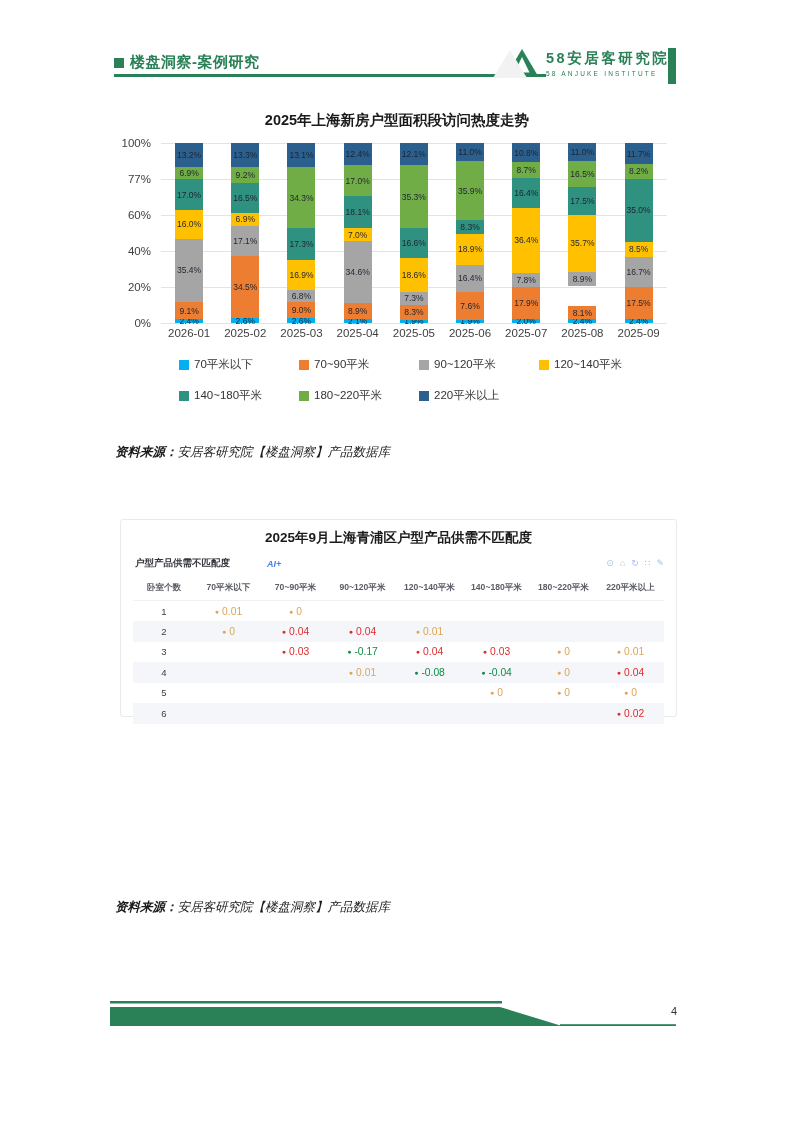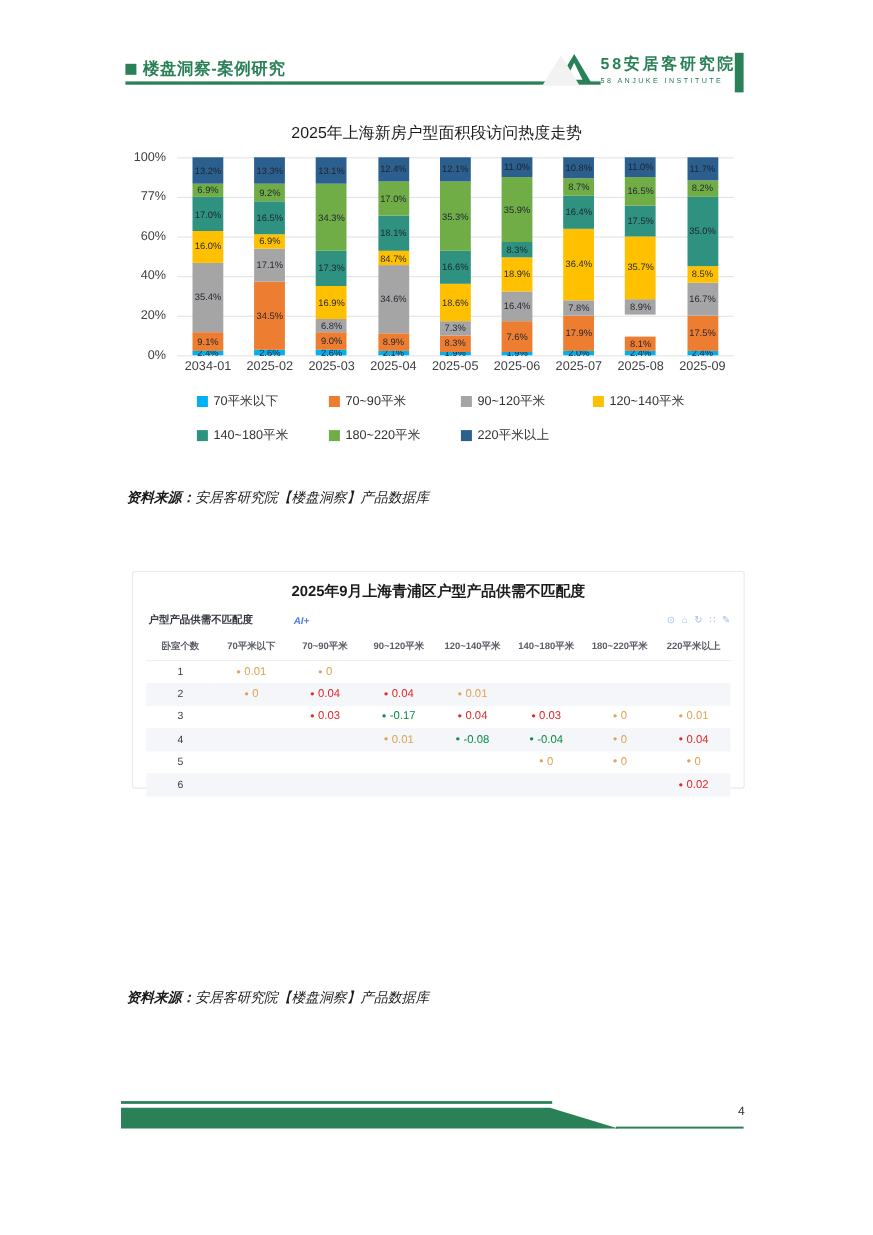--- a/index.html
+++ b/index.html
@@ -13,21 +13,21 @@
   .hdr-title { font-size:15px; font-weight:bold; color:#2a8157; letter-spacing:.5px; }
   .hdr-line { position:absolute; left:114px; top:74px; width:432px; height:3px; background:#2a8157; }
   .logo { position:absolute; left:505px; top:48px; display:flex; align-items:center; gap:7px; }
   .logo-shadow { position:absolute; left:-12px; top:2px; width:0; height:0; border-left:17px solid transparent; border-right:17px solid transparent; border-bottom:28px solid #f2f2f2; }
   .logo-text .nm { font-size:14.5px; color:#2a8157; letter-spacing:2.5px; font-weight:bold; }
   .logo-text .sub { font-size:6.5px; color:#2a8157; letter-spacing:2.2px; margin-top:2px; }
   .hdr-vbar { position:absolute; left:668px; top:48px; width:8px; height:36px; background:#2a8157; }
 
   
   .chart { position:absolute; left:115px; top:111px; width:564px; }
-  .chart-title { text-align:center; font-size:14.5px; font-weight:normal; color:#1a1a1a; }
+  .chart-title { text-align:center; font-size:14.5px; font-weight:bold; color:#1a1a1a; }
   .chart-body { position:relative; margin-top:13px; height:180px; }
   .ylabels { position:absolute; left:0; top:0; width:42px; height:180px; }
   .ylabel { position:absolute; right:6px; transform:translateY(-50%); font-size:11.5px; color:#404040; }
   .plot { position:absolute; left:46px; top:0; width:506px; height:180px; }
   .gridline { position:absolute; left:0; right:0; height:1px; background:#e3e3e3; }
   .bars { position:absolute; left:0; top:0; width:100%; height:180px; display:flex; }
   .bar-col { width:56.2px; height:180px; display:flex; justify-content:center; align-items:flex-end; }
   .bar { width:28px; height:180px; display:flex; flex-direction:column-reverse; }
   .seg { position:relative; width:100%; }
   .seg-label { position:absolute; left:-6px; right:-6px; top:50%; transform:translateY(-50%); text-align:center; font-size:8.5px; line-height:1; color:#1f2430; white-space:nowrap; }
@@ -192,21 +192,21 @@
                 <div class="seg" style="height: 3.78px; background: rgb(0, 176, 240);">
                   <span class="seg-label">2.1%</span>
                 </div>
                 <div class="seg" style="height: 16.02px; background: rgb(237, 125, 49);">
                   <span class="seg-label">8.9%</span>
                 </div>
                 <div class="seg" style="height: 62.28px; background: rgb(165, 165, 165);">
                   <span class="seg-label">34.6%</span>
                 </div>
                 <div class="seg" style="height: 12.6px; background: rgb(255, 192, 0);">
-                  <span class="seg-label">84.7%</span>
+                  <span class="seg-label">7.0%</span>
                 </div>
                 <div class="seg" style="height: 32.58px; background: rgb(47, 145, 128);">
                   <span class="seg-label">18.1%</span>
                 </div>
                 <div class="seg" style="height: 30.6px; background: rgb(112, 173, 71);">
                   <span class="seg-label">17.0%</span>
                 </div>
                 <div class="seg" style="height: 22.32px; background: rgb(43, 95, 142);">
                   <span class="seg-label">12.4%</span>
                 </div>
@@ -333,21 +333,21 @@
                   <span class="seg-label">8.2%</span>
                 </div>
                 <div class="seg" style="height: 21.06px; background: rgb(43, 95, 142);">
                   <span class="seg-label">11.7%</span>
                 </div>
               </div>
             </div>
           </div>
       </div>
       <div class="xlabels" id="xlabels">
-          <div class="xlabel">2034-01</div>
+          <div class="xlabel">2026-01</div>
           <div class="xlabel">2025-02</div>
           <div class="xlabel">2025-03</div>
           <div class="xlabel">2025-04</div>
           <div class="xlabel">2025-05</div>
           <div class="xlabel">2025-06</div>
           <div class="xlabel">2025-07</div>
           <div class="xlabel">2025-08</div>
           <div class="xlabel">2025-09</div>
         </div>
     </div>

